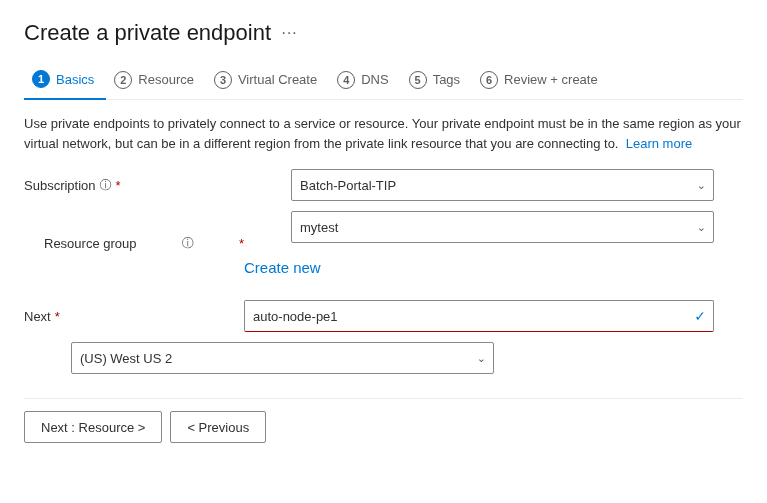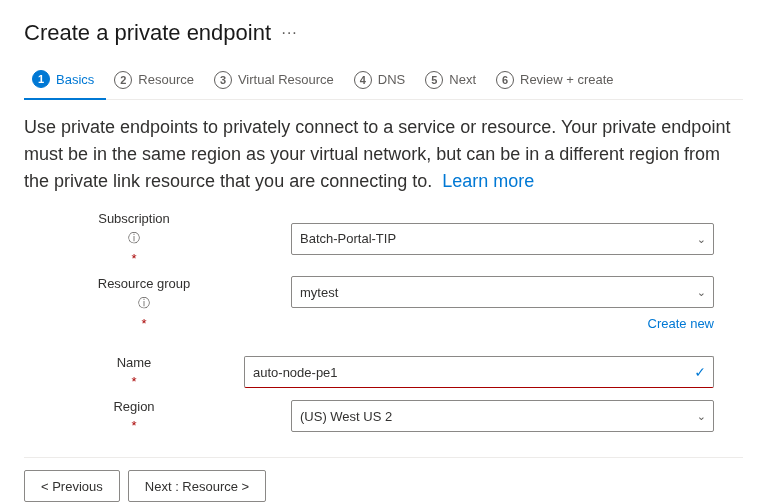--- a/index.html
+++ b/index.html
@@ -76,21 +76,21 @@
     .step.active .step-circle {
       background: #0078d4;
       border-color: #0078d4;
       color: white;
     }
     .step-label {
       font-size: 13px;
     }
     
     .description {
-      font-size: 18px;
+      font-size: 13px;
       color: #323130;
       line-height: 1.5;
       margin-bottom: 16px;
     }
     .description a, .link {
       color: #0078d4;
       text-decoration: none;
       cursor: pointer;
     }
     
@@ -110,21 +110,20 @@
       margin-bottom: 10px;
     }
     .form-label {
       width: 220px;
       font-size: 13px;
       color: #323130;
       display: flex;
       align-items: center;
       gap: 4px;
       flex-shrink: 0;
-      flex-direction: column;
     }
     .form-label.required::after {
       content: ' *';
       color: #a80000;
     }
     .form-label .info-icon {
       color: #605e5c;
       font-size: 12px;
       cursor: pointer;
     }
@@ -158,26 +157,25 @@
       position: absolute;
       right: 8px;
       top: 50%;
       transform: translateY(-50%);
       color: #605e5c;
       pointer-events: none;
       font-size: 11px;
     }
     .create-new-link {
       display: block;
-      margin-top: 8px;
-      font-size: 13px;
+      margin-top: 16px;
+      font-size: 15px;
       color: #0078d4;
       cursor: pointer;
       text-decoration: none;
-      text-align: right;
     }
     .input-field {
       width: 100%;
       border: 1px solid #8a8886;
       border-radius: 2px;
       padding: 5px 30px 5px 8px;
       font-size: 13px;
       color: #323130;
       background: #fff;
       height: 32px;
@@ -239,29 +237,29 @@
     <div class="step active">
       <div class="step-circle">1</div>
       <span class="step-label">Basics</span>
     </div>
     <div class="step">
       <div class="step-circle">2</div>
       <span class="step-label">Resource</span>
     </div>
     <div class="step">
       <div class="step-circle">3</div>
-      <span class="step-label">Virtual Resource</span>
+      <span class="step-label">Virtual Create</span>
     </div>
     <div class="step">
       <div class="step-circle">4</div>
       <span class="step-label">DNS</span>
     </div>
     <div class="step">
       <div class="step-circle">5</div>
-      <span class="step-label">Next</span>
+      <span class="step-label">Tags</span>
     </div>
     <div class="step">
       <div class="step-circle">6</div>
       <span class="step-label">Review + create</span>
     </div>
   </div>
 
   <p class="description">
     <span>Use private endpoints to privately connect to a service or resource. Your private endpoint must be in the same region as your virtual network, but can be in a different region from the private link resource that you are connecting to.</span>
     &nbsp;<a class="link">Learn more</a>
@@ -298,42 +296,39 @@
         </div>
         <a class="create-new-link">Create new</a>
       </div>
     </div>
   </div>
 
   <div class="form-section">
 
     <div class="form-row">
       <div class="form-label required">
-        <span>Name</span>
+        <span>Next</span>
       </div>
       <div class="form-control">
         <div class="input-wrapper name-field-wrapper">
           <input class="input-field" type="text" value="auto-node-pe1" style="">
           <span class="check-icon">✓</span>
         </div>
       </div>
     </div>
 
     <div class="form-row">
-      <div class="form-label required">
-        <span>Region</span>
-      </div>
       <div class="form-control">
         <div class="dropdown-wrapper">
           <select class="dropdown">
             <option>(US) West US 2</option>
           </select>
           <span class="chevron">⌄</span>
         </div>
       </div>
     </div>
   </div>
 
   <div class="footer">
+    <button class="btn btn-primary">Next : Resource &gt;</button>
     <button class="btn btn-secondary">&lt; Previous</button>
-    <button class="btn btn-primary">Next : Resource &gt;</button>
   </div>
 </div>
 
 </body></html>

